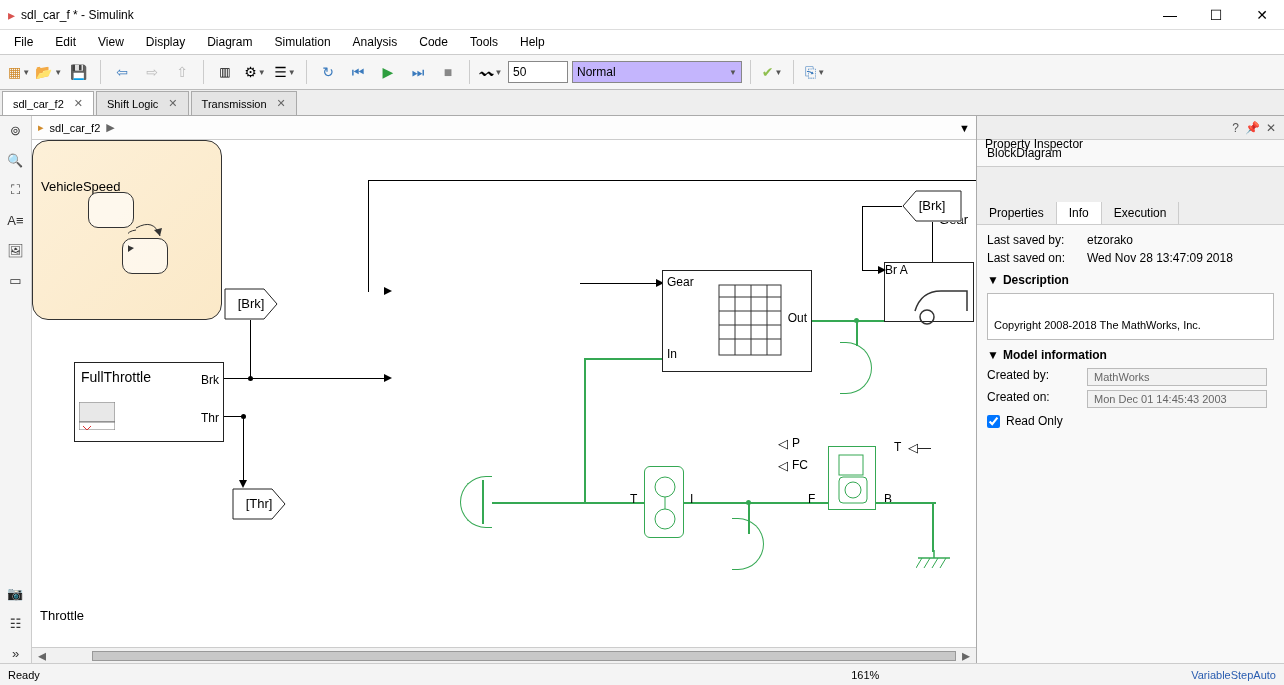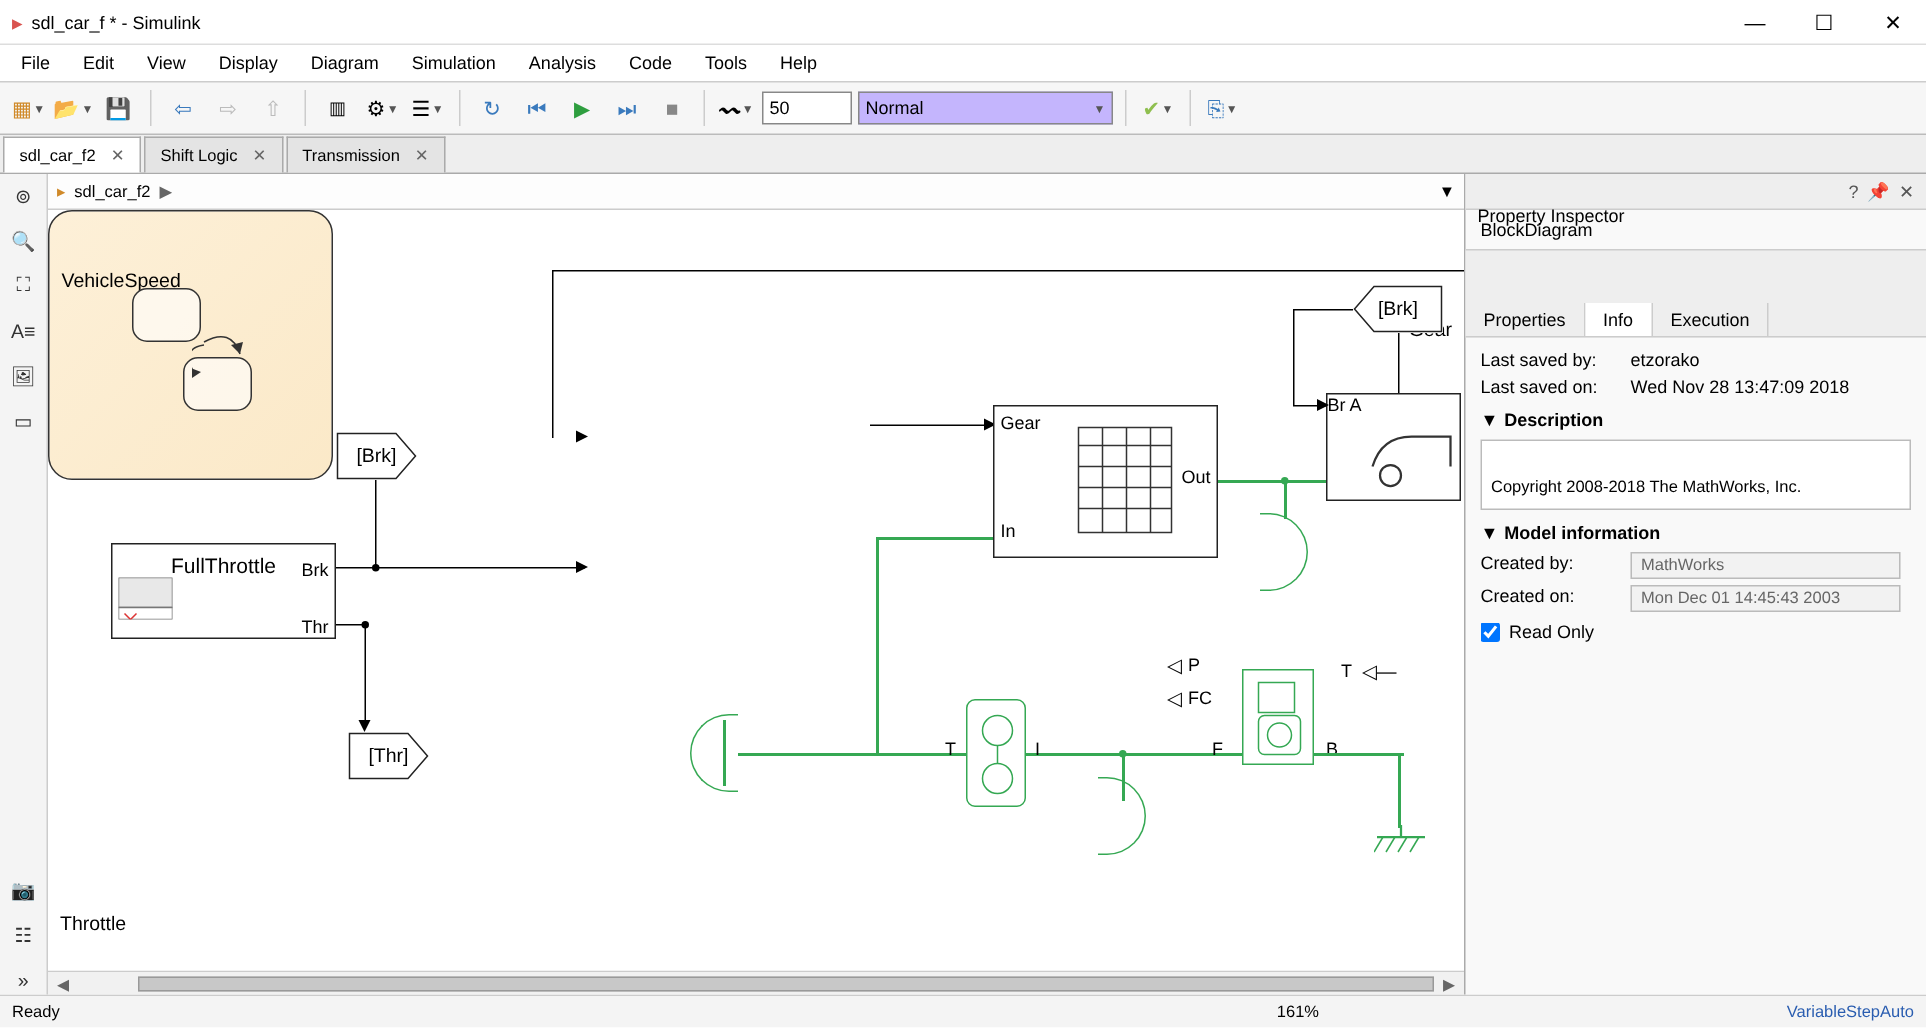--- a/index.html
+++ b/index.html
@@ -32,38 +32,38 @@
 
 .canvaswrap { flex: 1; display: flex; flex-direction: column; min-width: 0; }
 .breadcrumb { height: 24px; display: flex; align-items: center; padding: 0 6px; font-size: 11px; border-bottom: 1px solid #ccc; background: #fdfdfd; gap: 6px; }
 .breadcrumb .arrow { color: #666; }
 .breadcrumb .fill { flex: 1; }
 .canvas { flex: 1; position: relative; background: #fff; overflow: hidden; }
 .hscroll { height: 16px; border-top: 1px solid #ccc; background: #f1f1f1; display: flex; align-items: center; }
 .hscroll .thumb { height: 10px; background: #c8c8c8; border: 1px solid #999; margin-left: 40px; width: 870px; }
 
 .block { position: absolute; background: #fff; border: 1px solid #222; font-size: 12px; }
-.fullthrottle { left: 42px; top: 222px; width: 150px; height: 64px; padding: 6px; text-align: center; }
+.fullthrottle { left: 42px; top: 222px; width: 150px; height: 80px; padding: 6px; }
 .fullthrottle .label { font-size: 14px; }
 .fullthrottle .sub { position: absolute; bottom: 6px; left: 4px; font-size: 20px; }
 .port-r { position: absolute; right: 4px; font-size: 12px; }
 
 .gotoblk { position: absolute; width: 54px; height: 32px; background: #fff; }
 .gotoblk svg, .fromblk svg { position:absolute; left:0; top:0; }
 .gotoblk .txt, .fromblk .txt { position:absolute; left:0; top:0; width:100%; text-align:center; line-height:32px; font-size:13px; }
 .fromblk { position: absolute; width: 60px; height: 32px; background: #fff; }
 
 .shiftlogic { left: 358px; top: 110px; width: 190px; height: 180px; border-radius: 16px; background: linear-gradient(135deg,#fdf0d8,#fbe9c8); border: 1px solid #333; padding: 8px; }
 .shiftlogic .sltxt { font-size: 13px; }
 .statebubble { border: 1px solid #333; border-radius: 10px; width: 46px; height: 36px; position:absolute; background: rgba(255,255,255,0.6); }
 
 .gearbox { left: 630px; top: 130px; width: 150px; height: 102px; }
 .gearbox .gtxt { position:absolute; font-size:12px; }
 
-.vehicle { left: 852px; top: 122px; width: 90px; height: 72px; }
+.vehicle { left: 852px; top: 122px; width: 90px; height: 60px; }
 .line { position: absolute; background: #000; }
 .line.h { height: 1px; }
 .line.v { width: 1px; }
 .gline { position: absolute; background: #35a853; }
 .gline.h { height: 1.5px; }
 .gline.v { width: 1.5px; }
 .arrowR { position:absolute; width:0;height:0;border-top:4px solid transparent;border-bottom:4px solid transparent;border-left:8px solid #000; }
 .arrowD { position:absolute; width:0;height:0;border-left:4px solid transparent;border-right:4px solid transparent;border-top:8px solid #000; }
 .node { position:absolute; width:5px; height:5px; background:#000; border-radius:50%; }
 .gnode { position:absolute; width:5px; height:5px; background:#35a853; border-radius:50%; }

